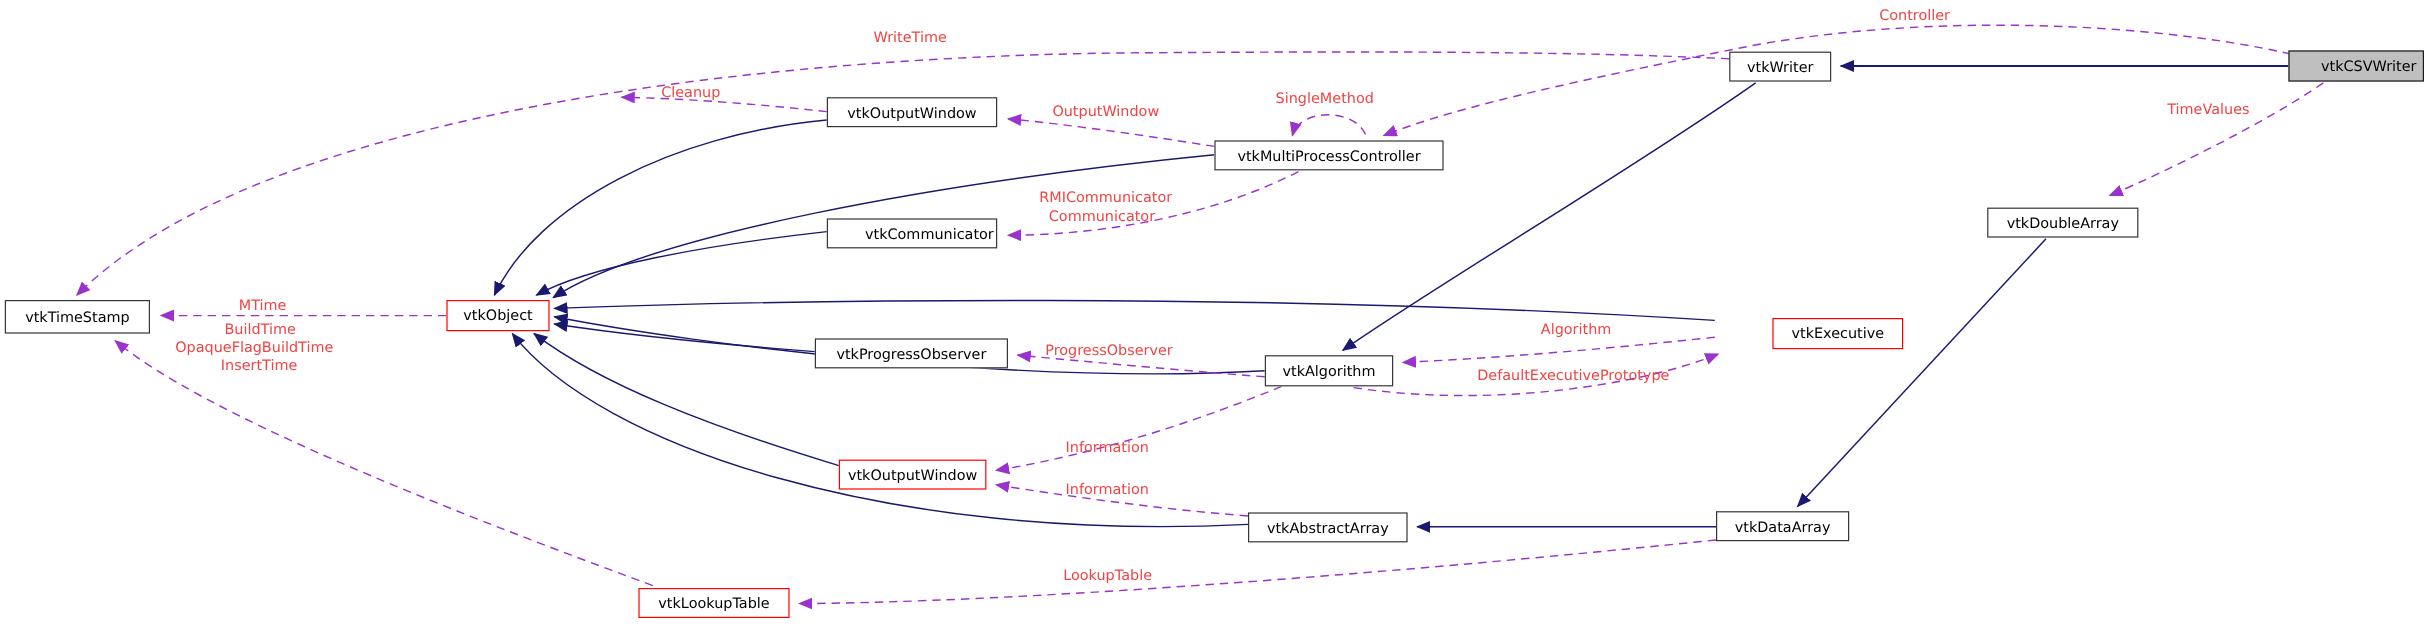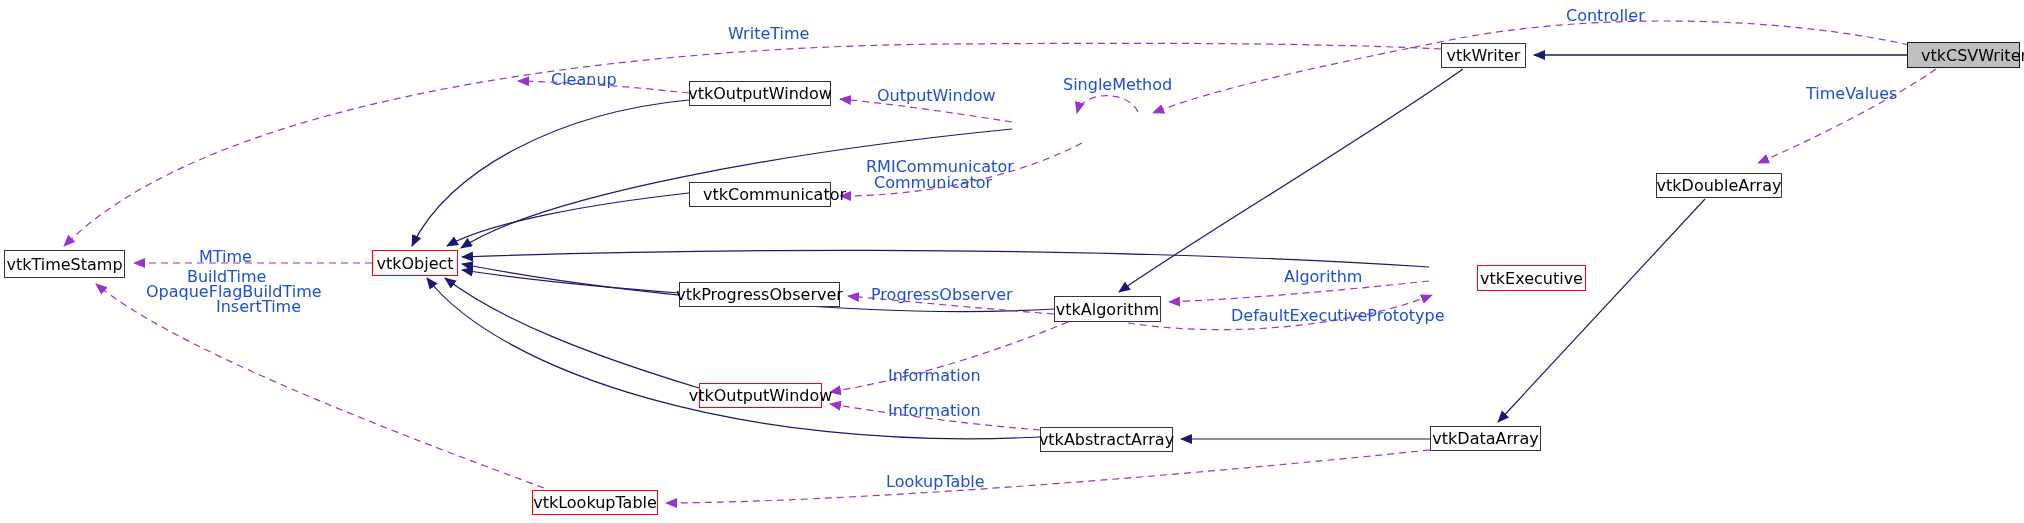--- a/index.html
+++ b/index.html
@@ -1,24 +1,24 @@
 <!DOCTYPE html>
 <html><head>
 <meta charset="utf-8">
 <style>
   html,body{margin:0;padding:0;background:#ffffff;}
   #canvas{position:relative;width:2024px;height:523px;background:#ffffff;overflow:hidden;
           font-family:"DejaVu Sans","Liberation Sans",sans-serif;}
   #edges{position:absolute;left:0;top:0;width:2024px;height:523px;}
   .node{position:absolute;display:flex;align-items:center;justify-content:center;
         box-sizing:border-box;background:#ffffff;border:1px solid #353535;
-        color:#000;font-size:16px;white-space:nowrap;z-index:2;cursor:pointer;}
+        color:#000;font-size:12px;white-space:nowrap;z-index:2;cursor:pointer;}
   .node.red{border:1.4px solid #ff0000;}
   .node.current{background:#bfbfbf;border:1.4px solid #1a1a1a;cursor:default;}
-  .elabel{position:absolute;color:#1d4ed8;font-size:16px;white-space:nowrap;z-index:3;
+  .elabel{position:absolute;color:#ef4444;font-size:12px;white-space:nowrap;z-index:3;
           background:transparent;pointer-events:none;}
 </style>
 </head>
 <body>
 
 <div id="canvas">
 
   <svg id="edges" width="2024" height="523" viewBox="0 0 2024 523" xmlns="http://www.w3.org/2000/svg">
     <defs>
       <marker id="an" markerUnits="userSpaceOnUse" markerWidth="14" markerHeight="12" refX="11" refY="5" orient="auto">
@@ -63,40 +63,41 @@
     </g>
   </svg>
 
   <div class="node" style="left:4px;top:250px;width:121px;height:28px;">vtkTimeStamp</div>
   <div class="node red" style="left:372px;top:250px;width:86px;height:26px;">vtkObject</div>
   <div class="node" style="left:689px;top:81px;width:142px;height:25px;">vtkOutputWindow</div>
   <div class="node" style="left:689px;top:182px;width:142px;height:25px;padding-left:29px;">vtkCommunicator</div>
   <div class="node" style="left:679px;top:282px;width:161px;height:25px;">vtkProgressObserver</div>
   <div class="node red" style="left:699px;top:383px;width:123px;height:25px;">vtkOutputWindow</div>
   <div class="node red" style="left:532px;top:490px;width:126px;height:25px;">vtkLookupTable</div>
+  <div class="node" style="left:1012px;top:117px;width:191px;height:25px;">vtkMultiProcessController</div>
   <div class="node" style="left:1054px;top:296px;width:107px;height:26px;">vtkAlgorithm</div>
   <div class="node" style="left:1040px;top:427px;width:133px;height:25px;">vtkAbstractArray</div>
   <div class="node red" style="left:1429px;top:265px;width:109px;height:26px;margin-left:48px;">vtkExecutive</div>
   <div class="node" style="left:1441px;top:43px;width:85px;height:25px;">vtkWriter</div>
   <div class="node" style="left:1430px;top:426px;width:111px;height:25px;">vtkDataArray</div>
   <div class="node" style="left:1656px;top:173px;width:126px;height:25px;">vtkDoubleArray</div>
   <div class="node current" style="left:1907px;top:42px;width:113px;height:26px;padding-left:21px;">vtkCSVWriter</div>
 
   <div class="elabel" style="left:728px;top:24px;">WriteTime</div>
   <div class="elabel" style="left:1566px;top:6px;">Controller</div>
   <div class="elabel" style="left:1806px;top:84px;">TimeValues</div>
   <div class="elabel" style="left:1063px;top:75px;">SingleMethod</div>
   <div class="elabel" style="left:877px;top:86px;">OutputWindow</div>
   <div class="elabel" style="left:866px;top:157px;">RMICommunicator</div>
   <div class="elabel" style="left:874px;top:173px;">Communicator</div>
   <div class="elabel" style="left:551px;top:70px;">Cleanup</div>
   <div class="elabel" style="left:199px;top:247px;">MTime</div>
   <div class="elabel" style="left:187px;top:267px;">BuildTime</div>
   <div class="elabel" style="left:146px;top:282px;">OpaqueFlagBuildTime</div>
-  <div class="elabel" style="left:184px;top:297px;margin-left:32px;">InsertTime</div>
+  <div class="elabel" style="left:184px;top:297px;">InsertTime</div>
   <div class="elabel" style="left:1284px;top:267px;">Algorithm</div>
   <div class="elabel" style="left:1231px;top:306px;">DefaultExecutivePrototype</div>
   <div class="elabel" style="left:871px;top:285px;">ProgressObserver</div>
   <div class="elabel" style="left:888px;top:366px;">Information</div>
   <div class="elabel" style="left:888px;top:401px;">Information</div>
   <div class="elabel" style="left:886px;top:472px;">LookupTable</div>
 
 </div>
 
 </body></html>

